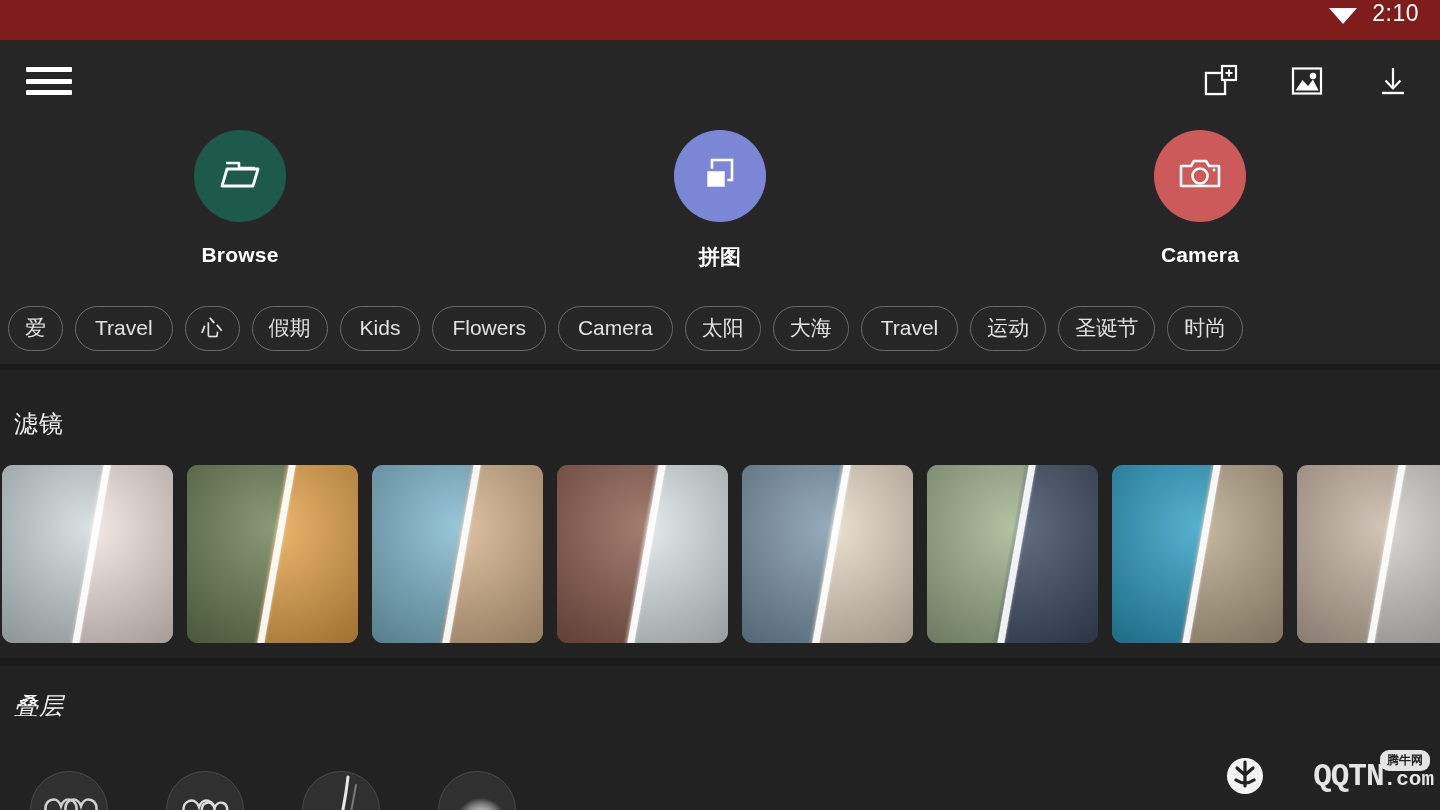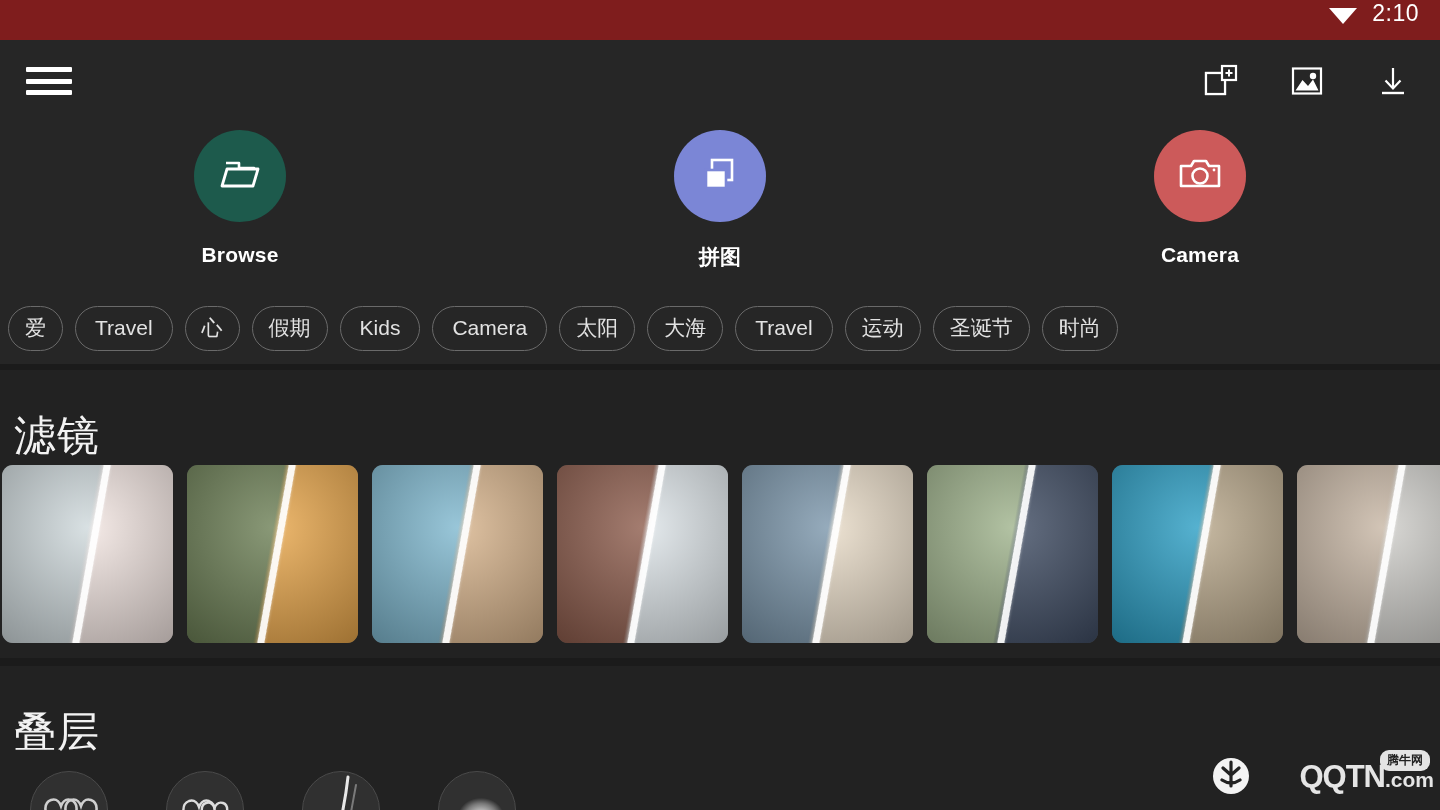--- a/index.html
+++ b/index.html
@@ -66,62 +66,62 @@
     display:flex; align-items:center; justify-content:center;
     padding:0 19px; flex:0 0 auto; background:#262626; cursor:pointer;
   }
   .chip.cjk{ padding:0 16px; }
 
   
   .sep{ position:absolute; left:0; width:1440px; background:#1b1b1b; }
 
   
   .section-title{
-    color:#f2f2f2; font-size:42px; font-weight:400; letter-spacing:1px;
+    color:#f2f2f2; font-size:24px; font-weight:400; letter-spacing:1px;
   }
   .filters-section{ position:absolute; top:370px; left:0; width:1440px; height:288px; background:#222222; }
   .filters-section .section-title{ position:absolute; top:38px; left:14px; }
   .thumbrow{
     position:absolute; top:95px; left:0; width:1440px; height:178px;
     display:flex; gap:14px; overflow:hidden; padding-left:2px;
   }
   .thumb{
     flex:0 0 auto; width:171px; height:178px; border-radius:11px;
     overflow:hidden; position:relative; background:#3a3a3a; cursor:pointer;
   }
   .thumb .ph{ position:absolute; inset:0; }
   .thumb .split{
     position:absolute; top:-18%; left:50%; width:7px; height:136%;
     background:rgba(255,255,255,.92); transform:rotate(10deg);
     transform-origin:center; box-shadow:0 0 3px rgba(255,255,255,.5);
   }
 
   .overlay-section{ position:absolute; top:666px; left:0; width:1440px; height:144px; background:#222222; }
-  .overlay-section .section-title{ position:absolute; top:38px; left:14px; }
+  .overlay-section .section-title{ position:absolute; top:24px; left:14px;font-style:italic; }
   .overlayrow{
     position:absolute; top:105px; left:0; width:1440px; height:90px;
     display:flex; gap:58px; padding-left:30px; overflow:hidden;
   }
   .ov-circle{
     flex:0 0 auto; width:78px; height:78px; border-radius:50%;
     background:#303030; border:1px solid #4a4a4a;
     display:flex; align-items:center; justify-content:center;
     overflow:hidden; cursor:pointer;
   }
   .ov-circle svg{ display:block; }
 
   
   .watermark{
     position:absolute; right:6px; bottom:14px;
     display:flex; align-items:center; gap:4px; opacity:.95;
   }
   .wm-mark{ width:40px; height:40px; }
   .wm-text{
     color:#f0f0f0; font-size:31px; font-weight:bold; letter-spacing:-1px;
-    font-family:Liberation Sans, sans-serif; line-height:1;margin-left:44px;
+    font-family:Liberation Mono, monospace; line-height:1;margin-left:44px;
   }
   .wm-text .dom{ font-size:21px; font-weight:bold; letter-spacing:0; }
   .wm-badge{
     position:absolute; right:4px; top:-6px;
     background:#efefef; color:#222; font-size:12px; border-radius:9px;
     padding:2px 7px; white-space:nowrap; font-weight:bold;
   }
 </style>
 </head>
 <body>
@@ -222,20 +222,21 @@
 
   </div>
 
   <div class="chiprow-wrap">
     <div class="chiprow" id="chiprow">
         <div class="chip cjk">爱</div>
         <div class="chip">Travel</div>
         <div class="chip cjk">心</div>
         <div class="chip cjk">假期</div>
         <div class="chip">Kids</div>
+        <div class="chip">Flowers</div>
         <div class="chip">Camera</div>
         <div class="chip cjk">太阳</div>
         <div class="chip cjk">大海</div>
         <div class="chip">Travel</div>
         <div class="chip cjk">运动</div>
         <div class="chip cjk">圣诞节</div>
         <div class="chip cjk">时尚</div>
       </div>
   </div>
 

